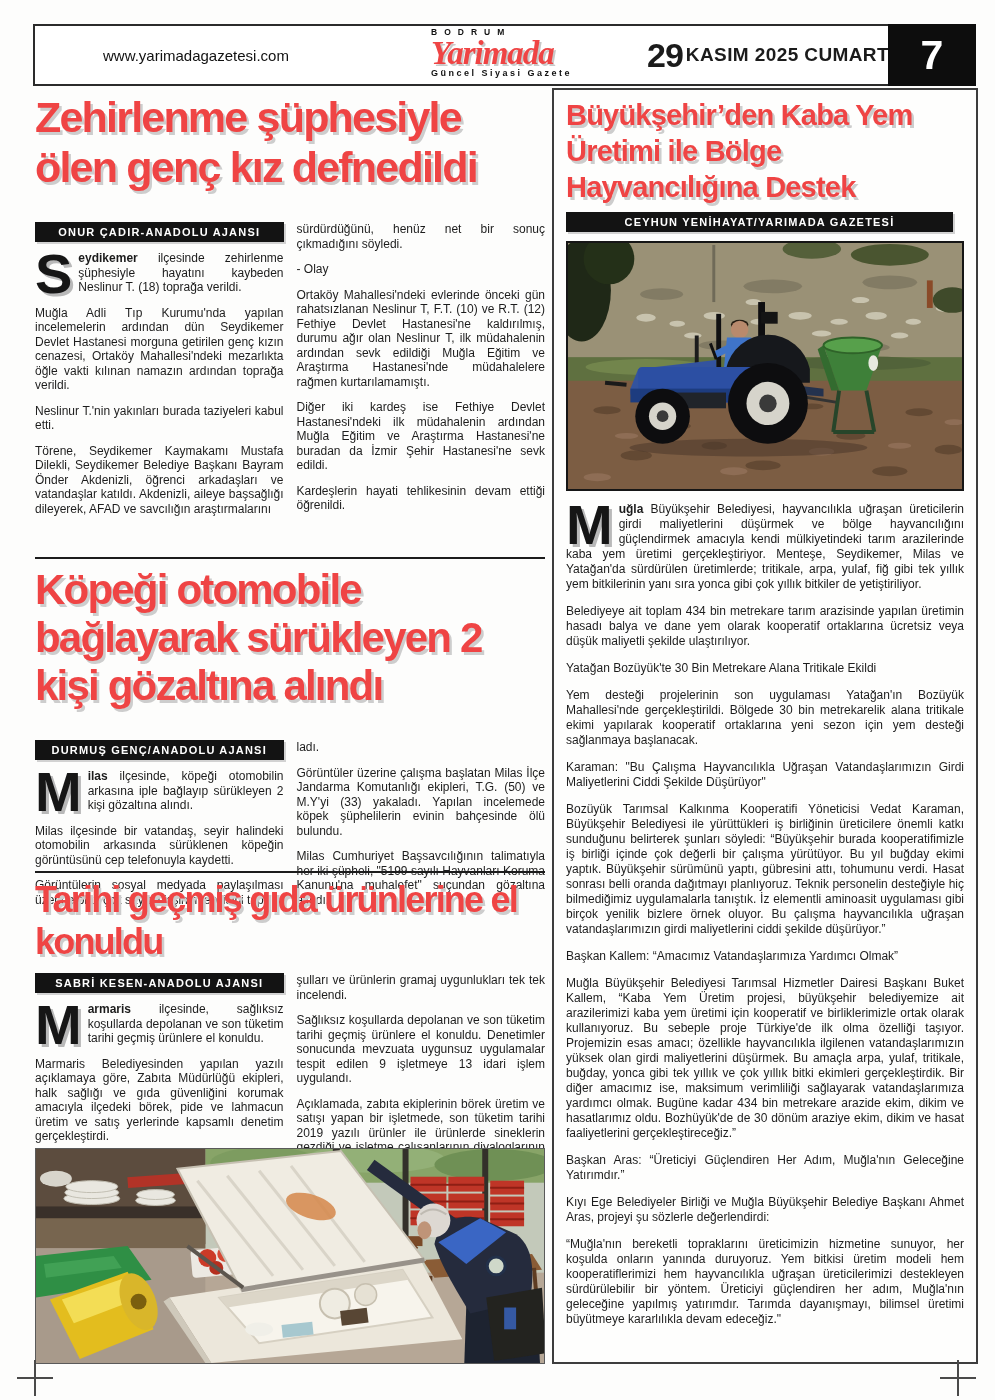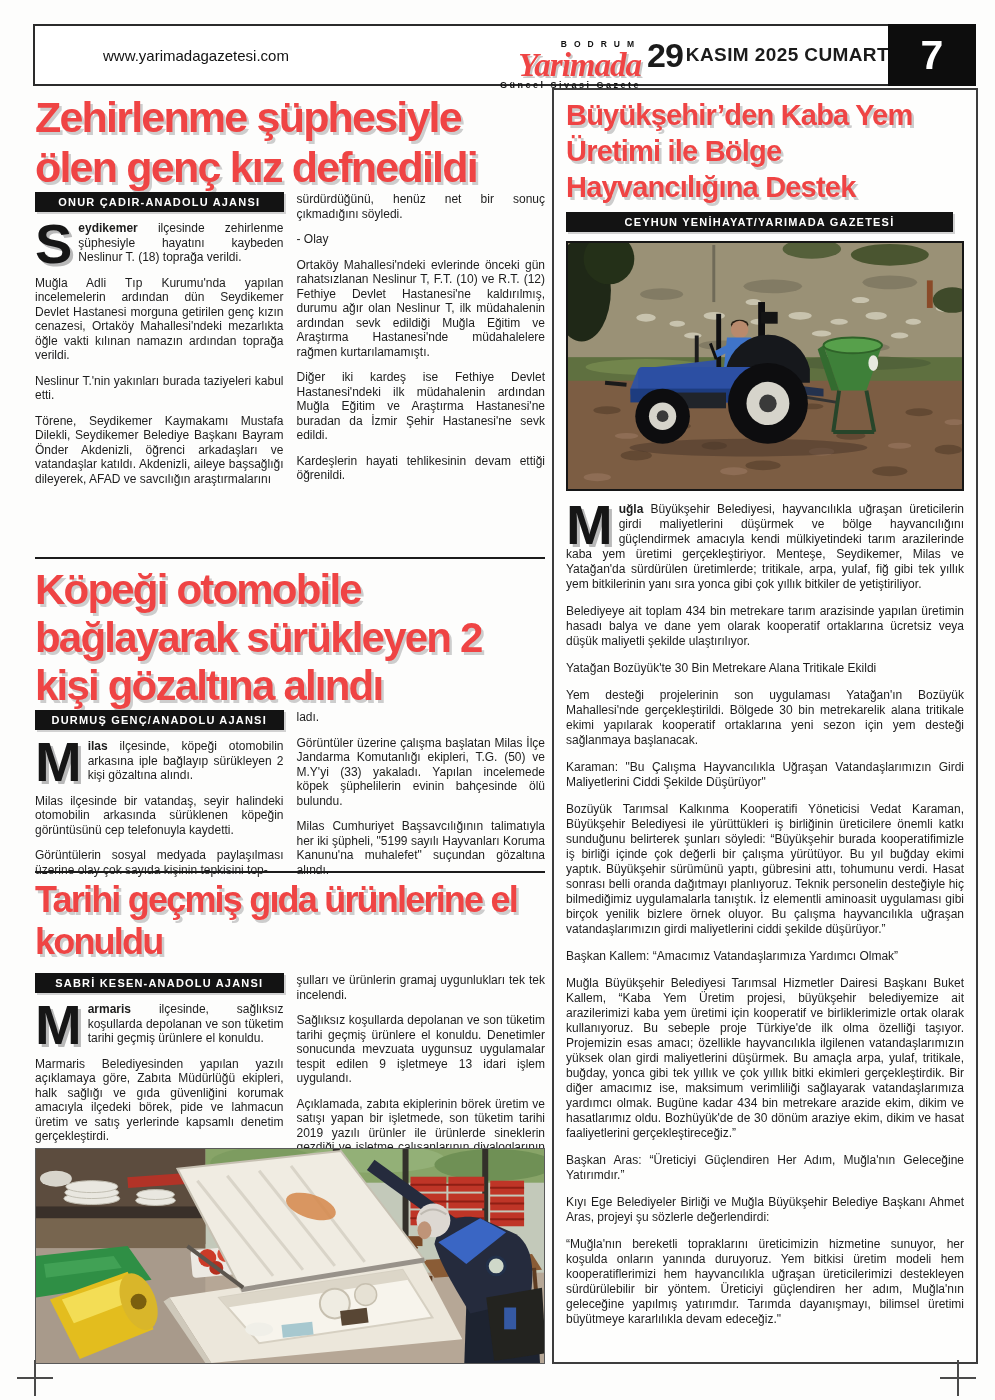--- a/index.html
+++ b/index.html
@@ -3,21 +3,21 @@
 <meta charset="utf-8">
 <style>
   *{margin:0;padding:0;box-sizing:border-box}
   html,body{background:#9a9a9a}
   .page{position:relative;width:995px;height:1400px;margin:0 auto;background:#fdfdfc;
         font-family:"Liberation Sans",sans-serif;color:#1b1b1b;overflow:hidden}
 
   
   .header{position:absolute;left:33px;top:24px;width:943px;height:62px;border:2px solid #2b2b2b;background:#fff}
   .site-url{position:absolute;left:68px;top:21px;font-size:15px;color:#111}
-  .logo{position:absolute;left:396px;top:14px;width:210px;text-align:right;line-height:1}
+  .logo{position:absolute;left:396px;top:2px;width:210px;text-align:left;line-height:1}
   .logo-region{font-size:8.5px;font-weight:bold;letter-spacing:7px;color:#111;margin-bottom:1px}
   .logo-title{font-family:Liberation Serif, serif;font-style:italic;font-weight:bold;font-size:33px;
               color:#ef4444;line-height:30px;letter-spacing:-1px;text-shadow:2px 2px 0 #c9c9c9}
   .logo-tagline{font-size:9px;font-weight:bold;letter-spacing:2.5px;color:#111;margin-top:1px}
   .date{position:absolute;left:612px;top:0;height:58px;display:flex;align-items:center;gap:3px}
   .date-day{font-size:34px;font-weight:bold;letter-spacing:-1px}
   .date-rest{font-size:19px;font-weight:bold;letter-spacing:.4px}
   .pagenum{position:absolute;right:-2px;top:-2px;width:88px;height:62px;background:#0d0d0d;color:#fff;
            font-size:41px;font-weight:bold;display:flex;align-items:center;justify-content:center}
 
@@ -25,21 +25,21 @@
   .headline{font-weight:bold;color:#ef4444;letter-spacing:-1.8px;text-shadow:2.5px 2.5px 0 #cdcdcd}
   .h-xl{font-size:43px;line-height:50px}
   .h-m{font-size:36px;line-height:42px}
   .h-r{font-size:29px;line-height:36px;letter-spacing:-0.8px}
   .byline{background:#131313;color:#fff;font-size:11px;font-weight:bold;letter-spacing:1.2px;
           text-align:center;padding:4px 2px;margin-bottom:9px;box-shadow:2px 2px 0 #d2d2d2}
   .bp{font-size:12px;line-height:14.5px;text-align:justify;margin-bottom:11px;color:#1d1d1d}
   .lead{font-size:12px;line-height:14.5px;text-align:justify;margin-bottom:11px}
   .dropcap{float:left;font-size:56px;line-height:41px;font-weight:bold;padding:2px 6px 0 0;
            color:#161616;text-shadow:3px 3px 0 #b9b9b9}
-  .cols{display:flex;gap:13px;margin-top:0}
+  .cols{display:flex;gap:13px;margin-top:30px}
   .col{flex:1;min-width:0}
   .rule{position:absolute;left:0;width:100%;border-top:2px solid #1c1c1c}
 
   
   .left{position:absolute;left:35px;top:92px;width:510px;height:1274px}
   .art{position:absolute;left:0;width:100%}
   .photo-left{position:absolute;left:0;top:1056px;width:510px;height:216px;border:1px solid #5a5a5a;background:#cbc3b6}
   .photo-left svg{display:block;width:100%;height:100%}
 
   

